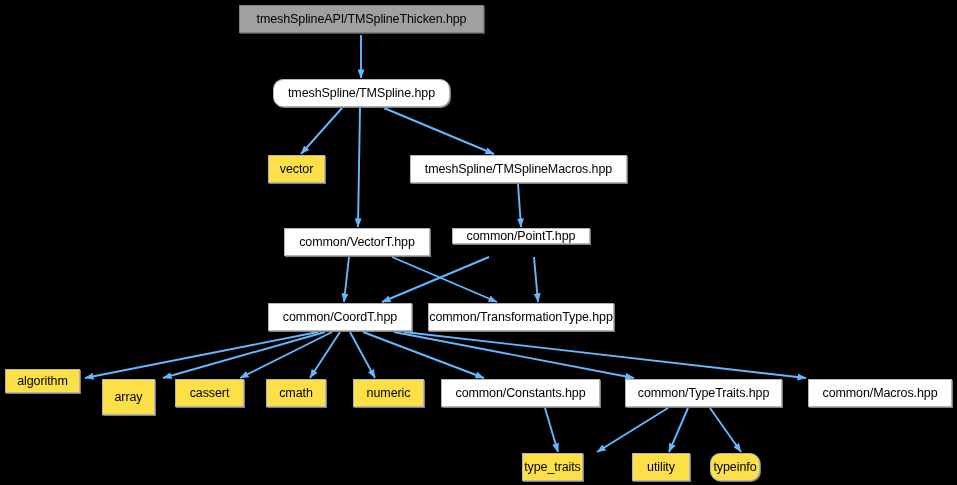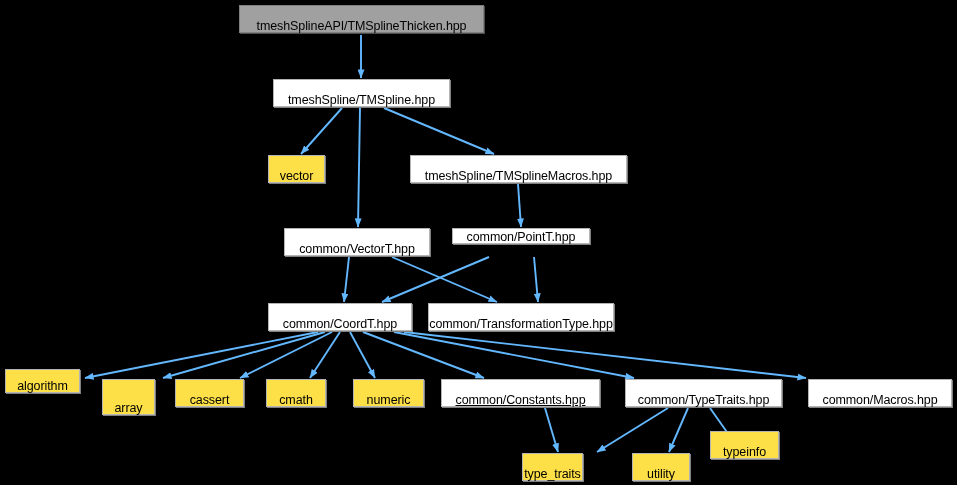--- a/index.html
+++ b/index.html
@@ -25,21 +25,21 @@
     left: 0;
     top: 0;
     width: 957px;
     height: 485px;
     display: block;
   }
   .node-box {
     position: absolute;
     box-sizing: border-box;
     display: flex;
-    align-items: flex-end;
+    align-items: center;
     justify-content: center;
     font-family: "Liberation Sans", sans-serif;
     font-size: 12.5px;
     line-height: 1;
     color: #000000;
     white-space: nowrap;
     letter-spacing: -0.1px;
   }
   .node-kind-root {
     background: #a0a0a0;
@@ -91,21 +91,21 @@
         <line x1="545" y1="408" x2="558" y2="452" stroke="#63b8ff" stroke-width="1.9" marker-end="url(#arrowhead)"></line>
         <line x1="668" y1="408" x2="597" y2="452" stroke="#63b8ff" stroke-width="1.9" marker-end="url(#arrowhead)"></line>
         <line x1="688" y1="408" x2="669" y2="452" stroke="#63b8ff" stroke-width="1.9" marker-end="url(#arrowhead)"></line>
         <line x1="710" y1="408" x2="741" y2="452" stroke="#63b8ff" stroke-width="1.9" marker-end="url(#arrowhead)"></line>
       </g>
   </svg>
   <div id="nodes-layer">
       <div class="node-box node-kind-root" style="left: 239px; top: 5px; width: 245px; height: 28px;">
         <span class="node-label">tmeshSplineAPI/TMSplineThicken.hpp</span>
       </div>
-      <div class="node-box node-kind-project" style="left: 273px; top: 79px; width: 177px; height: 28px;">
+      <div class="node-box node-kind-project" style="left: 273px; top: 79px; width: 177px; height: 28px; border-radius: 10px;">
         <span class="node-label">tmeshSpline/TMSpline.hpp</span>
       </div>
       <div class="node-box node-kind-system" style="left: 268px; top: 155px; width: 57px; height: 28px;">
         <span class="node-label">vector</span>
       </div>
       <div class="node-box node-kind-project" style="left: 410px; top: 155px; width: 217px; height: 28px;">
         <span class="node-label">tmeshSpline/TMSplineMacros.hpp</span>
       </div>
       <div class="node-box node-kind-project" style="left: 284px; top: 228px; width: 146px; height: 28px;">
         <span class="node-label">common/VectorT.hpp</span>
@@ -127,32 +127,32 @@
       </div>
       <div class="node-box node-kind-system" style="left: 175px; top: 379px; width: 69px; height: 28px;">
         <span class="node-label">cassert</span>
       </div>
       <div class="node-box node-kind-system" style="left: 266px; top: 379px; width: 60px; height: 28px;">
         <span class="node-label">cmath</span>
       </div>
       <div class="node-box node-kind-system" style="left: 346px; top: 379px; width: 71px; height: 28px; margin-left: 7px;">
         <span class="node-label">numeric</span>
       </div>
-      <div class="node-box node-kind-project" style="left: 441px; top: 379px; width: 159px; height: 28px; text-decoration: underline;">
+      <div class="node-box node-kind-project" style="left: 441px; top: 379px; width: 159px; height: 28px;">
         <span class="node-label">common/Constants.hpp</span>
       </div>
       <div class="node-box node-kind-project" style="left: 625px; top: 379px; width: 157px; height: 28px;">
         <span class="node-label">common/TypeTraits.hpp</span>
       </div>
       <div class="node-box node-kind-project" style="left: 808px; top: 379px; width: 144px; height: 28px;">
         <span class="node-label">common/Macros.hpp</span>
       </div>
       <div class="node-box node-kind-system" style="left: 522px; top: 453px; width: 61px; height: 28px;">
         <span class="node-label">type_traits</span>
       </div>
       <div class="node-box node-kind-system" style="left: 632px; top: 453px; width: 58px; height: 28px;">
         <span class="node-label">utility</span>
       </div>
-      <div class="node-box node-kind-system" style="left: 710px; top: 431px; width: 69px; height: 28px;">
+      <div class="node-box node-kind-system" style="left: 710px; top: 453px; width: 50px; height: 28px; border-radius: 10px;">
         <span class="node-label">typeinfo</span>
       </div>
     </div>
 </div>
 
 </body></html>

